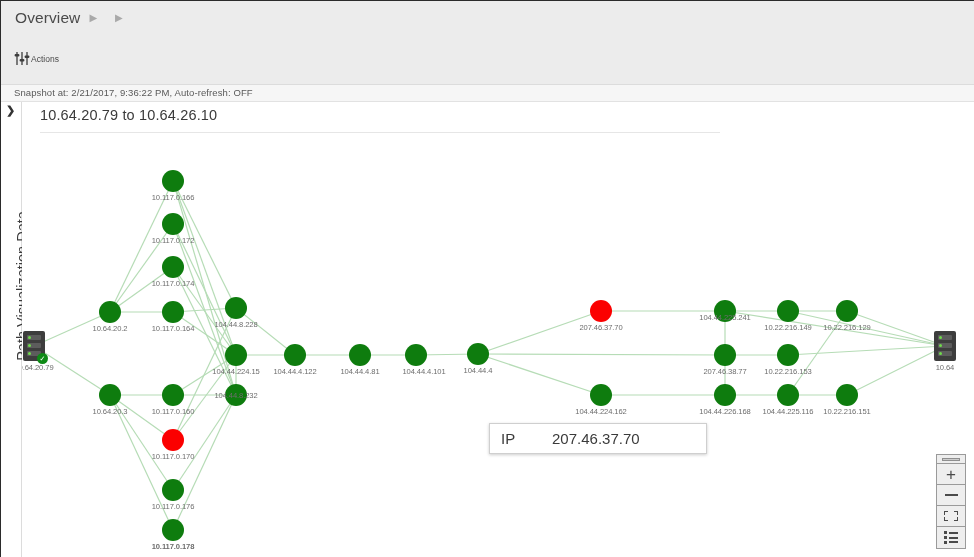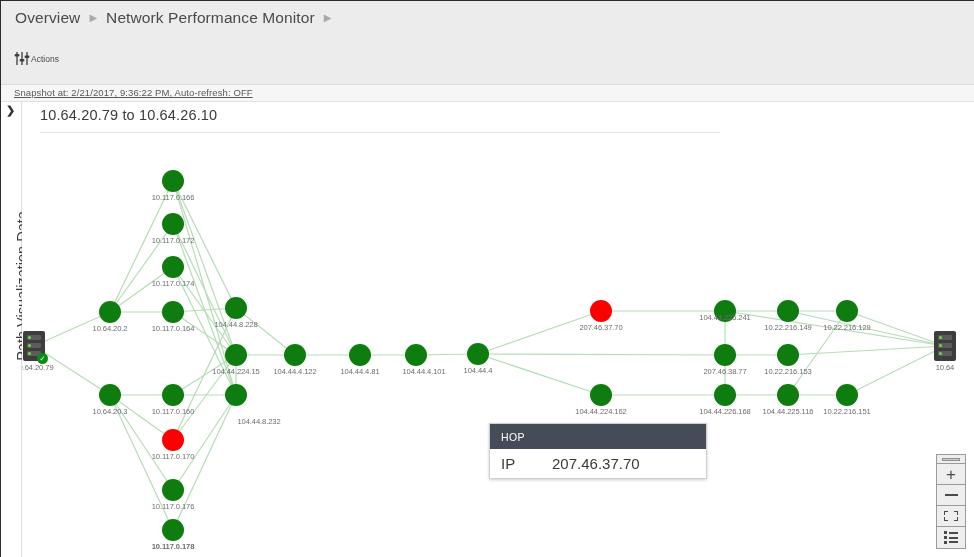--- a/index.html
+++ b/index.html
@@ -26,21 +26,21 @@
   .cmd-btn { position:absolute; left:14px; top:4px; width:42px; height:40px;
      display:flex; flex-direction:row; align-items:center; justify-content:center;
      cursor:pointer; }
   .cmd-ico { width:18px; height:17px; position:relative; }
   .cmd-label { font-size:8.5px; color:#4a4a4a; margin-top:2px; }
 
   
   .snapstrip { position:absolute; left:0; top:83px; width:974px; height:18px;
      background:#f6f6f6; border-top:1px solid #dcdcdc; border-bottom:1px solid #e2e2e2; }
   .snaptext { position:absolute; left:13px; top:2px; font-size:9.5px; color:#595959;
-     letter-spacing:.1px;text-decoration:underline; }
+     letter-spacing:.1px; }
 
   
   .rail { position:absolute; left:0; top:101px; width:21px; height:455px;
      background:#fff; border-right:1px solid #dcdcdc; }
   .rail-chev { position:absolute; left:5px; top:2px; font-size:11px; color:#333;
      font-weight:bold; cursor:pointer; }
   .rail-text { position:absolute; left:-59px; top:176px; width:160px;
      transform:rotate(-90deg); transform-origin:center;
      font-size:14.5px; color:#3a3a3a; text-align:center; white-space:nowrap; }
 
@@ -110,21 +110,20 @@
      margin-left:2px; }
 </style>
 </head>
 <body>
 
 <div id="app">
 
   <div class="breadcrumb">
     <span class="crumb">Overview</span>
     <span class="crumb-sep">▶</span>
-    <span class="crumb">Network Performance Monitor</span>
     <span class="crumb-sep">▶</span>
   </div>
 
   <div class="cmdbar">
     <div class="cmd-btn">
       <span class="cmd-ico">
         <svg width="18" height="17" viewBox="0 0 18 17">
           <g stroke="#3d3d3d" stroke-width="1.3" fill="none">
             <line x1="4" y1="2" x2="4" y2="15"></line>
             <line x1="9" y1="2" x2="9" y2="15"></line>
@@ -229,21 +228,21 @@
           <div class="nlabel" style="left: 293px; top: 234px; width: 90px;">104.44.4.81</div>
           <div class="node ok" style="left: 383px; top: 211px; width: 22px; height: 22px;"></div>
           <div class="nlabel" style="left: 357px; top: 234px; width: 90px;">104.44.4.101</div>
           <div class="node ok" style="left: 445px; top: 210px; width: 22px; height: 22px;"></div>
           <div class="nlabel" style="left: 411px; top: 233px; width: 90px;">104.44.4</div>
           <div class="node ok" style="left: 77px; top: 251px; width: 22px; height: 22px;"></div>
           <div class="nlabel" style="left: 43px; top: 274px; width: 90px;">10.64.20.3</div>
           <div class="node ok" style="left: 140px; top: 251px; width: 22px; height: 22px;"></div>
           <div class="nlabel" style="left: 106px; top: 274px; width: 90px;">10.117.0.160</div>
           <div class="node ok" style="left: 203px; top: 251px; width: 22px; height: 22px;"></div>
-          <div class="nlabel" style="left: 169px; top: 284px; width: 90px; margin-left: 23px;">104.44.8.232</div>
+          <div class="nlabel" style="left: 169px; top: 258px; width: 90px;">104.44.8.232</div>
           <div class="node bad" style="left: 140px; top: 296px; width: 22px; height: 22px;"></div>
           <div class="nlabel" style="left: 106px; top: 319px; width: 90px;">10.117.0.170</div>
           <div class="node ok" style="left: 140px; top: 346px; width: 22px; height: 22px;"></div>
           <div class="nlabel" style="left: 106px; top: 369px; width: 90px;">10.117.0.176</div>
           <div class="node ok" style="left: 140px; top: 386px; width: 22px; height: 22px;"></div>
           <div class="nlabel" style="left: 106px; top: 409px; width: 90px; font-weight: bold;">10.117.0.178</div>
           <div class="node bad" style="left: 568px; top: 167px; width: 22px; height: 22px;"></div>
           <div class="nlabel" style="left: 534px; top: 190px; width: 90px;">207.46.37.70</div>
           <div class="node ok" style="left: 568px; top: 251px; width: 22px; height: 22px;"></div>
           <div class="nlabel" style="left: 534px; top: 274px; width: 90px;">104.44.224.162</div>
@@ -284,21 +283,20 @@
               <i></i>
             </span>
             <span class="bay b3">
               <i></i>
             </span>
           </div>
           <div class="nlabel" style="left: 878px; top: 230px; width: 90px;">10.64</div>
         </div>
 
       <div class="tip" style="left:467px; top:290px;">
-        <div class="tip-hdr">HOP</div>
         <div class="tip-body">
           <span class="tip-k">IP</span>
           <span class="tip-v">207.46.37.70</span>
         </div>
       </div>
 
       <div class="zoomw">
         <div class="zrow slim">
             <span class="bar"></span>
           </div>

